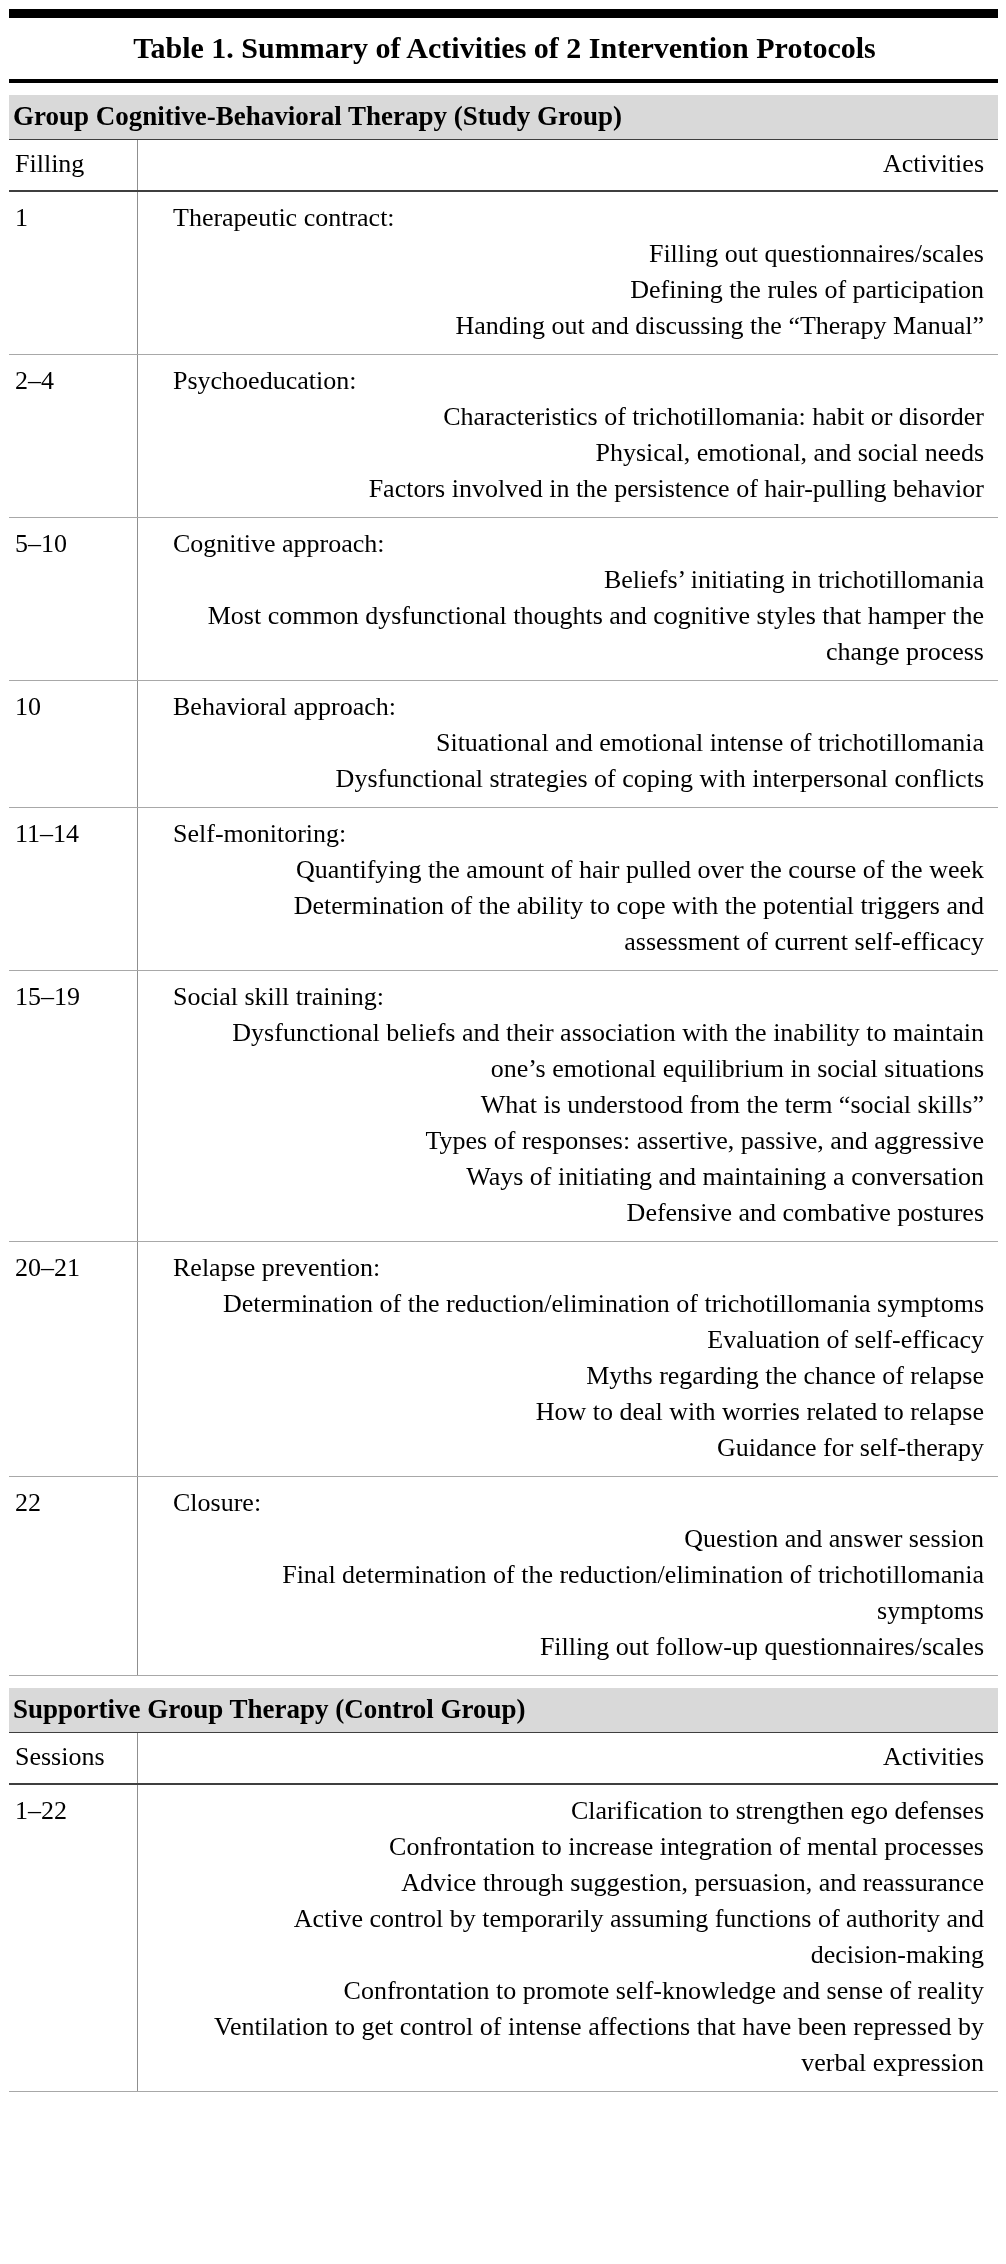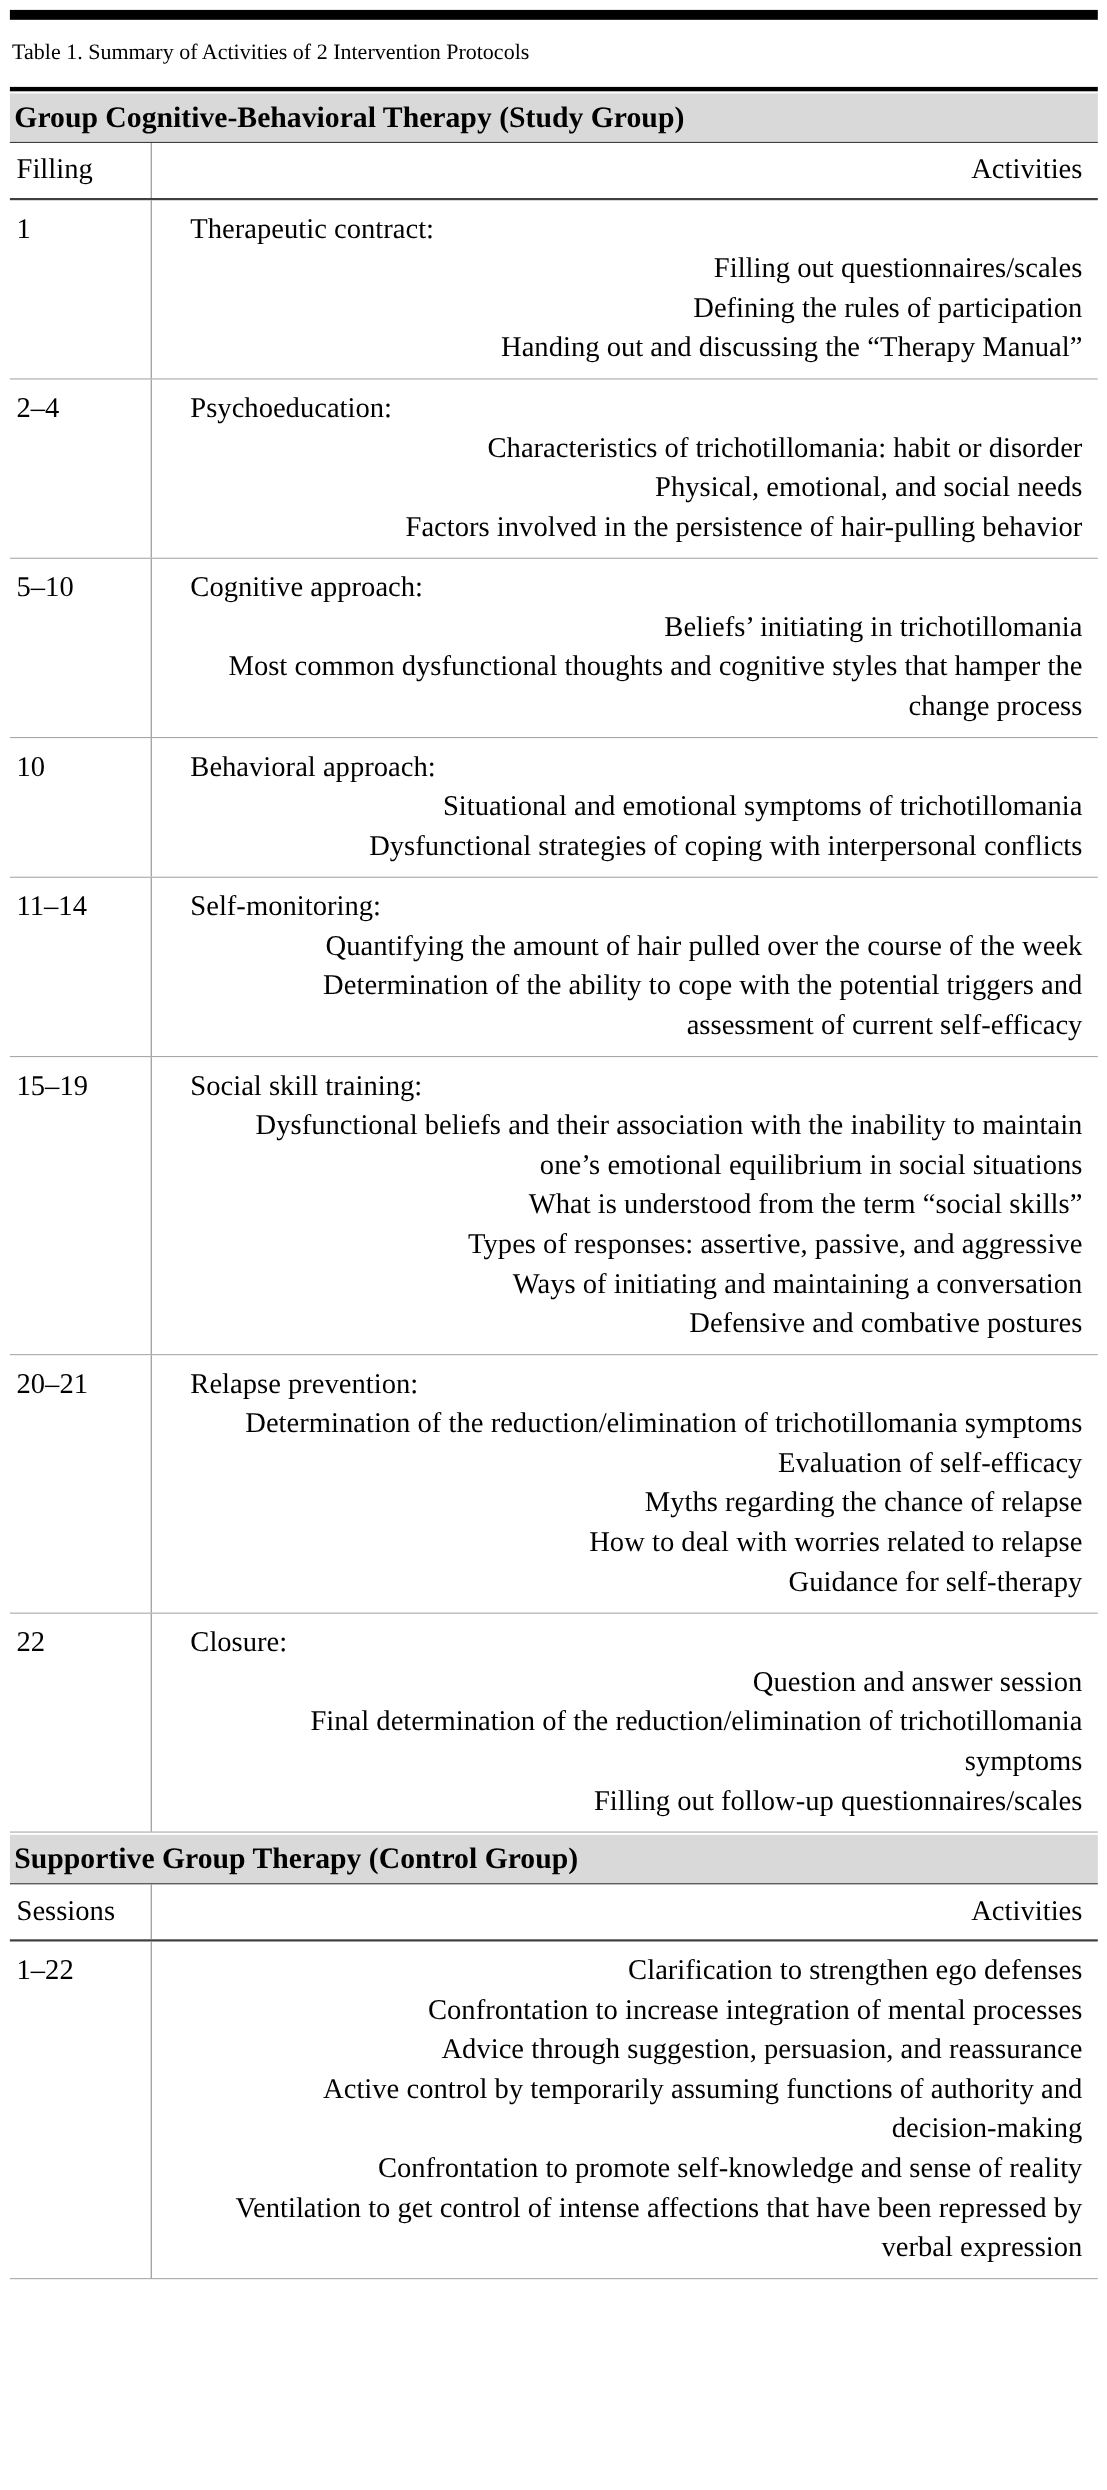--- a/index.html
+++ b/index.html
@@ -10,34 +10,35 @@
     color: #000;
   }
   .table {
     margin: 9px 8px 0 9px;
     width: 989px;
     font-size: 26px;
     line-height: 36px;
   }
   .rule-top { height: 9px; background: var(--rule-dark, #000); }
   .title {
-    font-size: 20px;
-    font-weight: normal;
+    font-size: 30px;
+    font-weight: bold;
     line-height: 36px;
     padding: 12px 0 13px 2px;
+    text-align: center;
   }
   .rule-title { height: 4px; background: var(--rule-dark, #000); }
   .band {
     background: var(--band, #d9d9d9);
     font-weight: bold;
     font-size: 27px;
     line-height: 31px;
     padding: 6px 8px 7px 4px;
     border-bottom: 1.5px solid var(--hdr-line, #5a5a5a);
-    margin-top: 2px;
+    margin-top: 12px;
   }
   .hdr-row {
     display: flex;
     border-bottom: 2px solid var(--hdr-line, #3f3f3f);
   }
   .hdr-sess {
     flex: 0 0 129px;
     box-sizing: border-box;
     padding: 6px 6px 8px 6px;
     border-right: 1.6px solid var(--col-line, #8f8f8f);
@@ -110,21 +111,21 @@
       <div class="act-heading">Cognitive approach:</div>
       <div class="act-item">Beliefs’ initiating in trichotillomania</div>
       <div class="act-item">Most common dysfunctional thoughts and cognitive styles that hamper the change process</div>
     </div>
   </div>
 
   <div class="row">
     <div class="sess">10</div>
     <div class="act">
       <div class="act-heading">Behavioral approach:</div>
-      <div class="act-item">Situational and emotional symptoms of trichotillomania</div>
+      <div class="act-item">Situational and emotional intense of trichotillomania</div>
       <div class="act-item">Dysfunctional strategies of coping with interpersonal conflicts</div>
     </div>
   </div>
 
   <div class="row">
     <div class="sess">11–14</div>
     <div class="act">
       <div class="act-heading">Self-monitoring:</div>
       <div class="act-item">Quantifying the amount of hair pulled over the course of the week</div>
       <div class="act-item">Determination of the ability to cope with the potential triggers and assessment of current self-efficacy</div>

